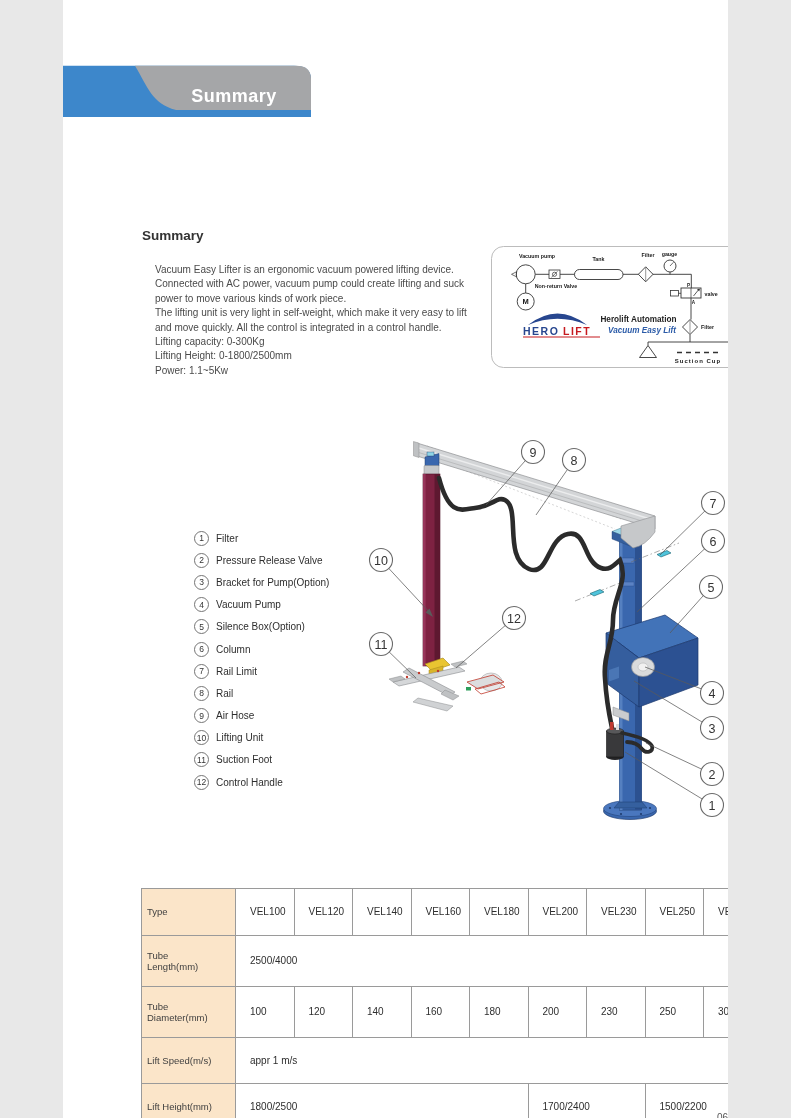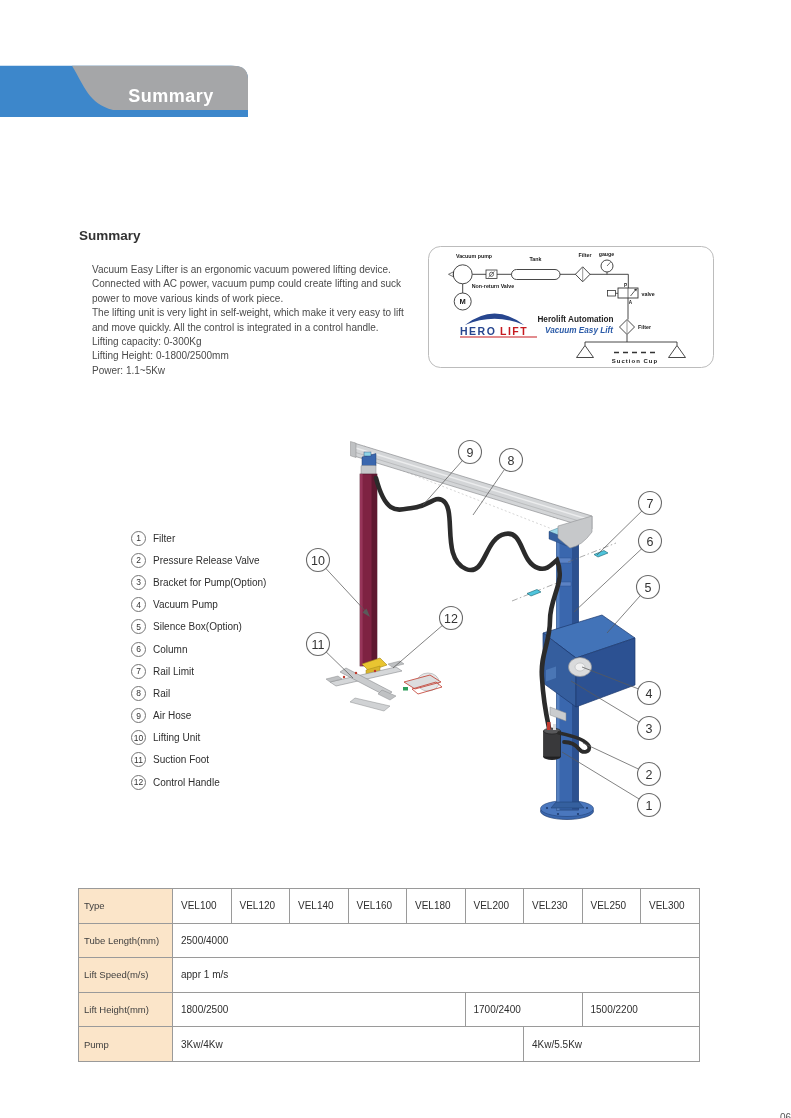--- a/index.html
+++ b/index.html
@@ -1,32 +1,32 @@
 <!DOCTYPE html>
 <html><head>
 <meta charset="utf-8">
 <style>
   html,body{margin:0;padding:0;background:#e8e8e8;}
-  .page{position:relative;width:791px;height:1118px;background:#ffffff;margin:0 auto;
+  .page{position:relative;width:665px;height:1118px;background:#ffffff;margin:0 auto;
         font-family:"Liberation Sans",sans-serif;overflow:hidden;}
   .banner{position:absolute;left:0;top:60px;}
   .banner-title{font-weight:bold;font-size:18px;fill:#ffffff;letter-spacing:0.5px;}
   .section-heading{position:absolute;left:79px;top:228px;font-size:13.5px;font-weight:bold;color:#333;margin:0;}
   .description{position:absolute;left:92px;top:263px;width:360px;font-size:10px;line-height:14.4px;
                color:#4a4a4a;white-space:pre-line;margin:0;}
   .schematic{position:absolute;left:428px;top:246px;}
   .illustration{position:absolute;left:300px;top:430px;}
   .legend{position:absolute;left:131px;top:527px;list-style:none;margin:0;padding:0;}
   .legend-item{display:flex;align-items:center;height:22.2px;}
   .legend-num{width:15px;height:15px;border:1px solid #757575;border-radius:50%;box-sizing:border-box;
               display:flex;align-items:center;justify-content:center;font-size:8.5px;color:#333;
               flex:none;margin-right:7px;background:#fff;}
   .legend-label{font-size:10px;color:#2e2e2e;white-space:pre;}
   .spec-table{position:absolute;left:78px;top:888px;border-collapse:collapse;table-layout:fixed;width:621px;}
-  .spec-table td{border:1px solid #9a9a9a;height:17.6px;padding:8px;overflow:hidden;}
+  .spec-table td{border:1px solid #9a9a9a;height:17.6px;padding:14px;overflow:hidden;}
   .spec-table td.lbl{background:#FBE5C9;padding-left:5px;font-size:9.5px;color:#3f3f3f;text-align:left;}
   .spec-table td.val{text-align:left;font-size:10px;color:#2e2e2e;}
   .page-number{position:absolute;left:0;right:0;top:1112px;text-align:right;font-size:10px;color:#555;}
   .schem-label{font-weight:bold;fill:#1a1a1a;}
   .callout circle{fill:#ffffff;stroke:#6a6a6a;stroke-width:1.1;}
   .callout text{font-size:12.5px;fill:#333;text-anchor:middle;}
   .leader{stroke:#5a5a5a;stroke-width:0.75;fill:none;}
   .dotline{stroke:#999;stroke-width:0.5;fill:none;stroke-dasharray:2 2.2;opacity:0.8;}
 </style>
 </head>
@@ -359,20 +359,32 @@
           <td class="val">VEL200</td>
           <td class="val">VEL230</td>
           <td class="val">VEL250</td>
           <td class="val">VEL300</td>
         </tr>
         <tr>
           <td class="lbl">Tube Length(mm)</td>
           <td class="val" colspan="9">2500/4000</td>
         </tr>
         <tr>
+          <td class="lbl">Tube Diameter(mm)</td>
+          <td class="val">100</td>
+          <td class="val">120</td>
+          <td class="val">140</td>
+          <td class="val">160</td>
+          <td class="val">180</td>
+          <td class="val">200</td>
+          <td class="val">230</td>
+          <td class="val">250</td>
+          <td class="val">300</td>
+        </tr>
+        <tr>
           <td class="lbl">Lift Speed(m/s)</td>
           <td class="val" colspan="9">appr 1 m/s</td>
         </tr>
         <tr>
           <td class="lbl">Lift Height(mm)</td>
           <td class="val" colspan="5">1800/2500</td>
           <td class="val" colspan="2">1700/2400</td>
           <td class="val" colspan="2">1500/2200</td>
         </tr>
         <tr>

